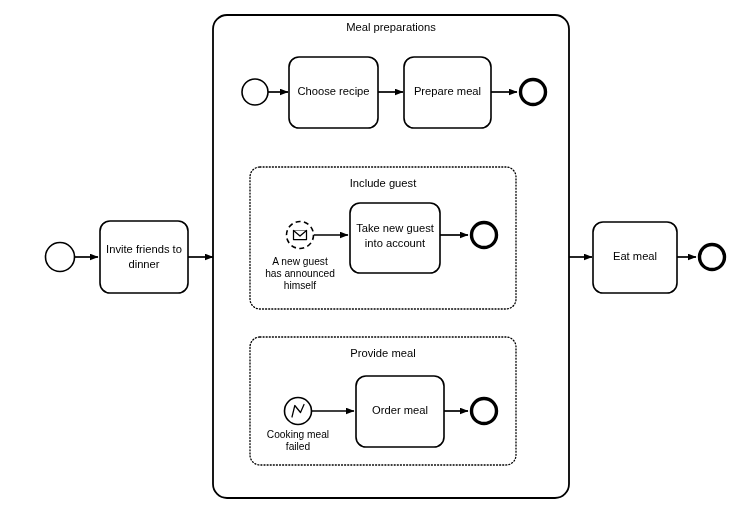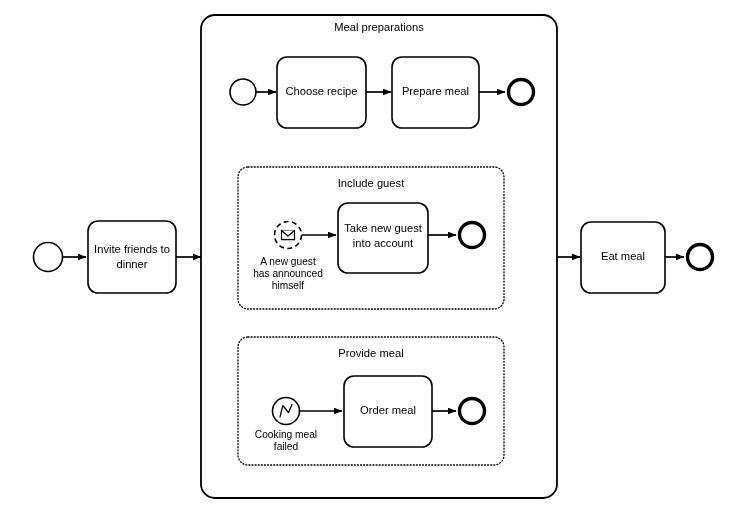--- a/index.html
+++ b/index.html
@@ -11,20 +11,21 @@
     width: 744px;
     height: 508px;
     font-family: "Liberation Sans", sans-serif;
     overflow: hidden;
   }
   #diagram-root {
     position: relative;
     width: 676px;
     height: 508px;
     background: #ffffff;
+    margin-left: 12px;
   }
   svg#bpmn-canvas {
     display: block;
     width: 744px;
     height: 508px;
   }
   .stroke-task {
     stroke: #000000;
     stroke-width: 1.6;
     fill: #ffffff;

